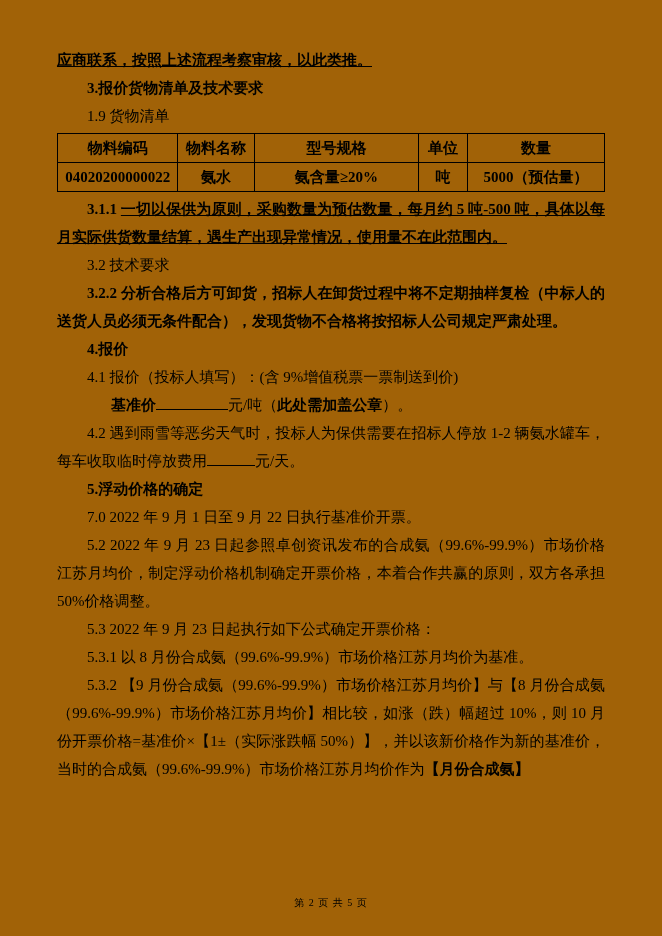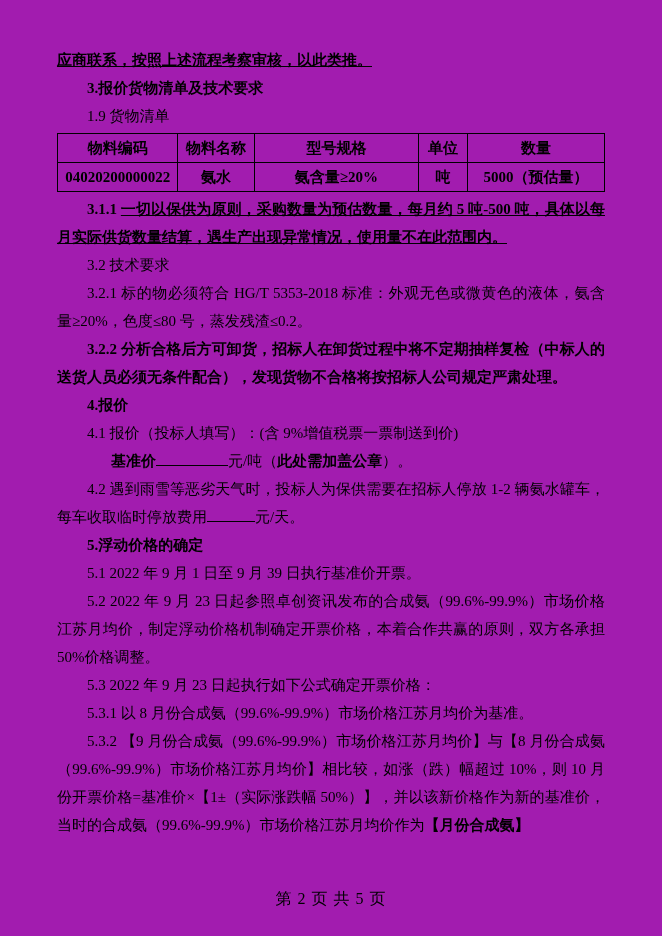--- a/index.html
+++ b/index.html
@@ -7,21 +7,21 @@
   body {
     width:662px; height:936px;
     font-family:"Liberation Serif","DejaVu Serif",serif;
     color:#000;
   }
   .page {
     position:relative;
     width:662px; height:936px;
     padding:46px 57px 0 57px;
     overflow:hidden;
-    background:#a21caf;
+    background:#a16207;
   }
   p {
     font-size:15px;
     line-height:28px;
     text-align:justify;
     word-break:break-all;
   }
   .indent { text-indent:2em; }
   .indent4 { text-indent:3.6em; }
   .b { font-weight:bold; }
@@ -49,21 +49,21 @@
     height:15px;
     vertical-align:baseline;
   }
   .blank-wide { width:72px; }
   .blank-narrow { width:48px; }
   .footer {
     position:absolute;
     left:0; bottom:26px;
     width:100%;
     text-align:center;
-    font-size:16px;
+    font-size:10px;
     letter-spacing:1px;
   }
 </style>
 </head>
 <body>
 
 <div class="page">
 
   <p class="b"><span class="u">应商联系，按照上述流程考察审核，以此类推。</span></p>
 
@@ -89,36 +89,35 @@
         <td>吨</td>
         <td>5000（预估量）</td>
       </tr>
     </tbody>
   </table>
 
   <p class="indent b"><span>3.1.1 </span><span class="u">一切以保供为原则，采购数量为预估数量，每月约 5 吨-500 吨，具体以每月实际供货数量结算，遇生产出现异常情况，使用量不在此范围内。</span></p>
 
   <p class="indent">3.2 技术要求</p>
 
-  <p class="indent">3.2.1 标的物必须符合 HG/T 5353-2018 标准：外观无色或微黄色的液体，氨含量≥20%，色度≤80 号，蒸发残渣≤0.2。</p>
 
   <p class="indent b">3.2.2 分析合格后方可卸货，招标人在卸货过程中将不定期抽样复检（中标人的送货人员必须无条件配合），发现货物不合格将按招标人公司规定严肃处理。</p>
 
   <p class="indent b">4.报价</p>
 
   <p class="indent">4.1 报价（投标人填写）：(含 9%增值税票一票制送到价)</p>
 
   <p class="indent4"><span class="b">基准价</span><span class="blank blank-wide"></span><span>元/吨（</span><span class="b">此处需加盖公章</span><span>）。</span></p>
 
   <p class="indent"><span>4.2 遇到雨雪等恶劣天气时，投标人为保供需要在招标人停放 1-2 辆氨水罐车，每车收取临时停放费用</span><span class="blank blank-narrow"></span><span>元/天。</span></p>
 
 
   <p class="indent b">5.浮动价格的确定</p>
 
-  <p class="indent">5.1 2022 年 9 月 1 日至 9 月 39 日执行基准价开票。</p>
+  <p class="indent">7.0 2022 年 9 月 1 日至 9 月 22 日执行基准价开票。</p>
 
   <p class="indent">5.2 2022 年 9 月 23 日起参照卓创资讯发布的合成氨（99.6%-99.9%）市场价格江苏月均价，制定浮动价格机制确定开票价格，本着合作共赢的原则，双方各承担 50%价格调整。</p>
 
   <p class="indent">5.3 2022 年 9 月 23 日起执行如下公式确定开票价格：</p>
 
   <p class="indent">5.3.1 以 8 月份合成氨（99.6%-99.9%）市场价格江苏月均价为基准。</p>
 
   <p class="indent"><span>5.3.2 【9 月份合成氨（99.6%-99.9%）市场价格江苏月均价】与【8 月份合成氨（99.6%-99.9%）市场价格江苏月均价】相比较，如涨（跌）幅超过 10%，则 10 月份开票价格=基准价×【1±（实际涨跌幅 50%）】，并以该新价格作为新的基准价，当时的合成氨（99.6%-99.9%）市场价格江苏月均价作为</span><span class="b">【月份合成氨】</span></p>
 
   <div class="footer">第 2 页 共 5 页</div>

